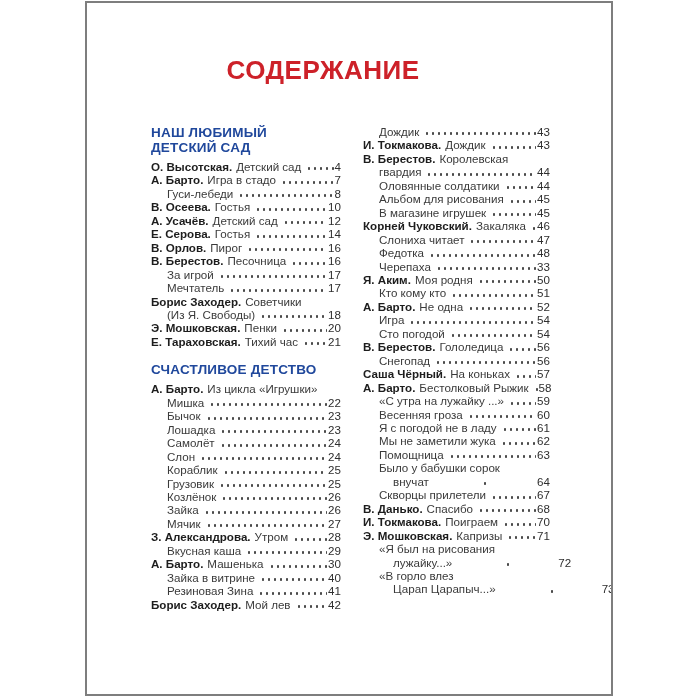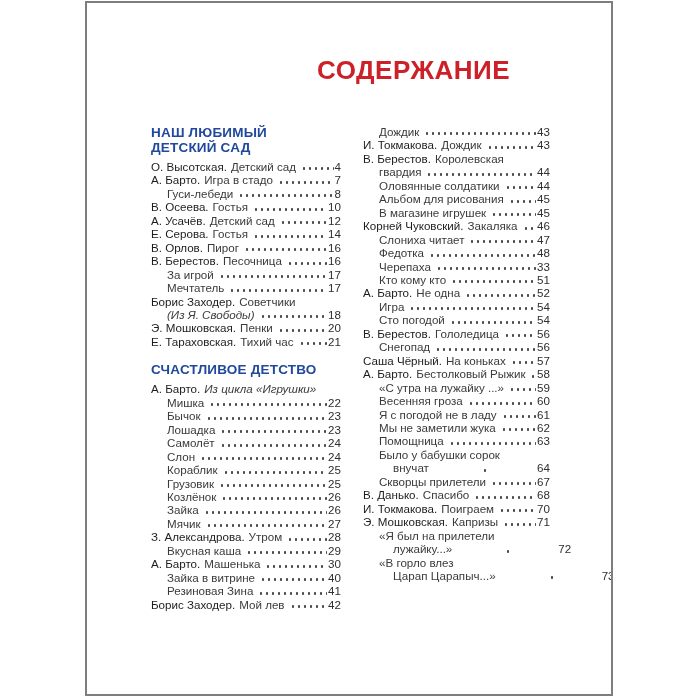--- a/index.html
+++ b/index.html
@@ -3,35 +3,35 @@
 <meta charset="utf-8">
 <style>
   html,body{margin:0;padding:0;background:#ffffff;width:700px;height:700px;
     font-family:"Liberation Sans",sans-serif;-webkit-font-smoothing:antialiased;}
   :root{
     --title-red:#cd2129; --header-blue:#20489c; --body-text:#3a3a3a;
     --author-text:#1d1d1d; --page-border:#7e7e7e; --dot-color:#4a4a4a;
   }
   .page{position:absolute;left:85px;top:1px;width:528px;height:695px;
     box-sizing:border-box;border:2px solid var(--page-border);background:#fff;overflow:hidden;}
-  .title{margin:52px 0 0 49px;width:374px;text-align:right;
+  .title{margin:52px 0 0 49px;width:374px;text-align:center;
     font-size:26px;font-weight:700;letter-spacing:.5px;color:var(--title-red);line-height:30px;}
   .columns{display:flex;margin:40px 0 0 49px;align-items:flex-start;}
   .col{flex:none;}
   .col.left{width:190px;margin-right:22px;margin-left:15px;}
   .col.right{width:187px;}
   .block.gapped{margin-top:14px;}
   .section-header{color:var(--header-blue);font-weight:700;font-size:13.5px;
     line-height:15px;letter-spacing:.2px;margin-bottom:5px;}
   .entry{display:flex;font-size:11.6px;line-height:13.45px;color:var(--body-text);}
   .entry.ind1{padding-left:16px;}
   .entry.ind2{padding-left:30px;gap:48px;}
-  .entry .author{font-weight:400;color:var(--author-text);margin-right:4px;white-space:pre;text-align:center;}
+  .entry .author{font-weight:700;color:var(--author-text);margin-right:4px;white-space:pre;text-align:center;}
   .entry .text{white-space:pre;}
-  .entry .text.italic{font-style:italic;}
+  .entry .text.italic{}
   .entry .dots{flex:1 1 auto;min-width:6px;margin:0 1px 0 3px;
     background-image:radial-gradient(circle,var(--dot-color) 1.05px,transparent 1.45px);
     background-size:6px 5px;background-repeat:repeat-x;
     background-position:left 2px bottom 2px;}
   .entry .pagenum{white-space:pre;color:#2e2e2e;}
 </style>
 </head>
 <body>
 
 <div class="page">
@@ -266,20 +266,26 @@
           <div class="entry ind1">
             <span class="text">Федотка</span>
             <span class="dots"></span>
             <span class="pagenum">48</span>
           </div>
           <div class="entry ind1">
             <span class="text">Черепаха</span>
             <span class="dots"></span>
             <span class="pagenum">33</span>
           </div>
+          <div class="entry">
+            <span class="author">Я. Аким.</span>
+            <span class="text">Моя родня</span>
+            <span class="dots"></span>
+            <span class="pagenum">50</span>
+          </div>
           <div class="entry ind1">
             <span class="text">Кто кому кто</span>
             <span class="dots"></span>
             <span class="pagenum">51</span>
           </div>
           <div class="entry">
             <span class="author">А. Барто.</span>
             <span class="text">Не одна</span>
             <span class="dots"></span>
             <span class="pagenum">52</span>
@@ -367,21 +373,21 @@
             <span class="dots"></span>
             <span class="pagenum">70</span>
           </div>
           <div class="entry">
             <span class="author">Э. Мошковская.</span>
             <span class="text">Капризы</span>
             <span class="dots"></span>
             <span class="pagenum">71</span>
           </div>
           <div class="entry ind1">
-            <span class="text">«Я был на прилетели</span>
+            <span class="text">«Я был на рисования</span>
           </div>
           <div class="entry ind2">
             <span class="text">лужайку...»</span>
             <span class="dots"></span>
             <span class="pagenum">72</span>
           </div>
           <div class="entry ind1">
             <span class="text">«В горло влез</span>
           </div>
           <div class="entry ind2">

